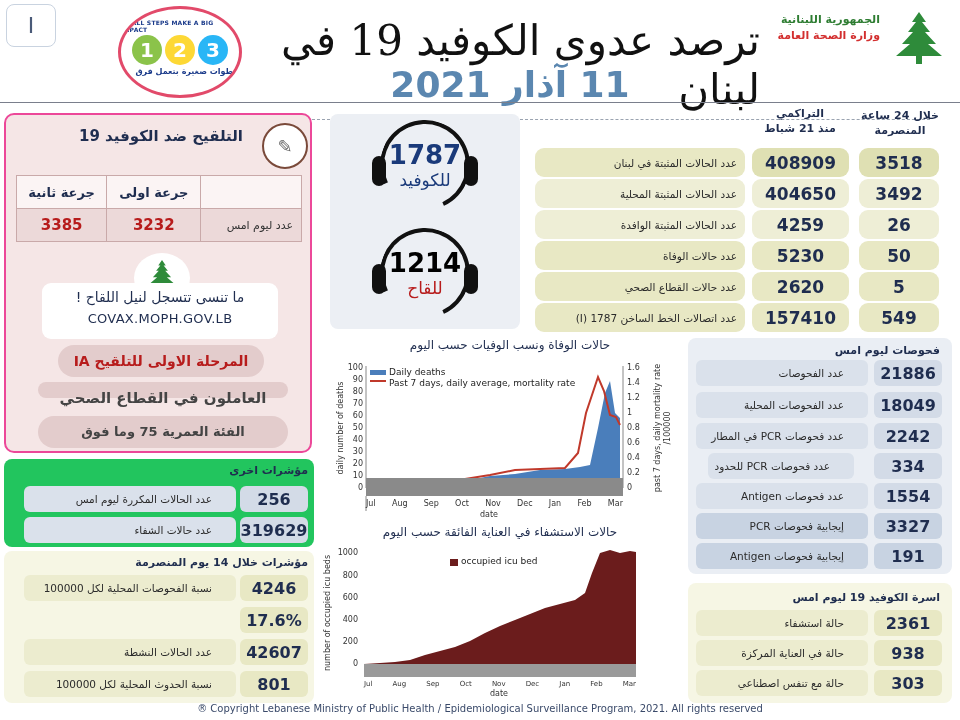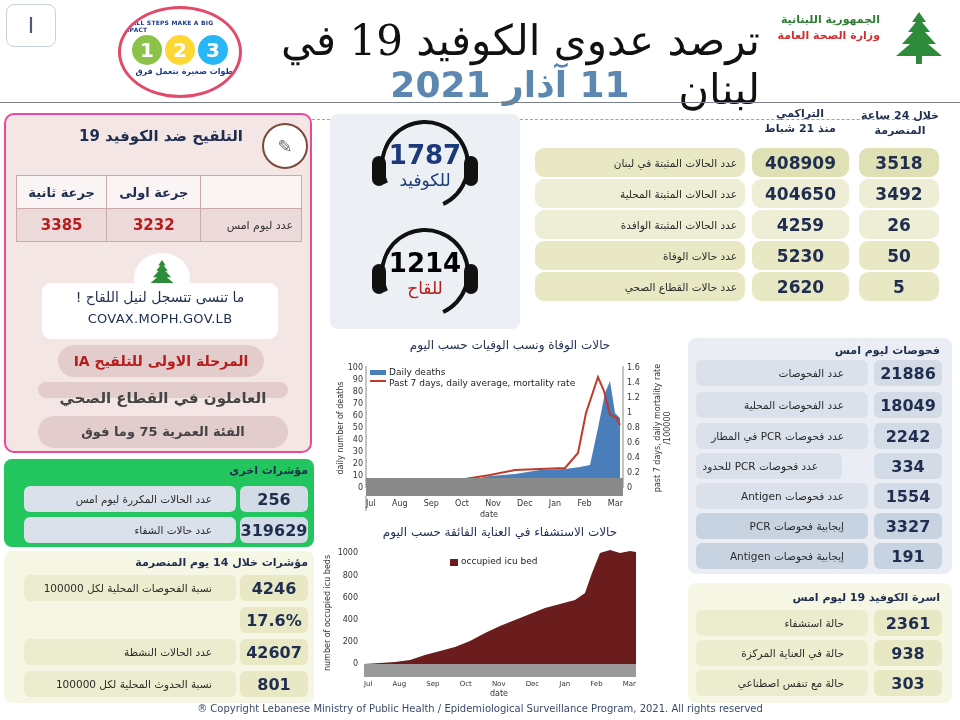--- a/index.html
+++ b/index.html
@@ -179,32 +179,37 @@
   <div style="position:relative;height:31px">
     <div class="abs srow lab rtl" style="left:0;width:210px">عدد حالات الوفاة</div>
     <div class="abs srow num" style="left:217px;width:97px">5230</div>
     <div class="abs srow num" style="left:324px;width:80px">50</div>
   </div>
   <div style="position:relative;height:31px">
     <div class="abs srow lab rtl" style="left:0;width:210px">عدد حالات القطاع الصحي</div>
     <div class="abs srow num" style="left:217px;width:97px">2620</div>
     <div class="abs srow num" style="left:324px;width:80px">5</div>
   </div>
+  <div style="position:relative;height:31px">
+    <div class="abs srow lab rtl" style="left:0;width:210px">عدد اتصالات الخط الساخن 1787 (I)</div>
+    <div class="abs srow num" style="left:217px;width:97px">157410</div>
+    <div class="abs srow num" style="left:324px;width:80px">549</div>
+  </div>
 </div>
 
 <div class="abs panel" style="left:688px;top:338px;width:264px;height:236px;background:#eaeef4">
   <div class="ph rtl" style="right:12px;top:6px">فحوصات ليوم امس</div>
   <div id="tests-rows"></div>
   <div class="ir lab rtl" style="left:8px;top:22px;width:172px;background:#dae1eb">عدد الفحوصات</div>
   <div class="ir num" style="left:186px;top:22px;width:68px;background:#d3dbe7">21886</div>
   <div class="ir lab rtl" style="left:8px;top:54px;width:172px;background:#dae1eb">عدد الفحوصات المحلية</div>
   <div class="ir num" style="left:186px;top:54px;width:68px;background:#d3dbe7">18049</div>
   <div class="ir lab rtl" style="left:8px;top:85px;width:172px;background:#dae1eb">عدد فحوصات PCR في المطار</div>
   <div class="ir num" style="left:186px;top:85px;width:68px;background:#d3dbe7">2242</div>
-  <div class="ir lab rtl" style="left:8px;top:115px;width:146px;background:#dae1eb">عدد فحوصات PCR للحدود</div>
+  <div class="ir lab rtl" style="left:20px;top:115px;width:146px;background:#dae1eb">عدد فحوصات PCR للحدود</div>
   <div class="ir num" style="left:186px;top:115px;width:68px;background:#d3dbe7">334</div>
   <div class="ir lab rtl" style="left:8px;top:145px;width:172px;background:#dae1eb">عدد فحوصات Antigen</div>
   <div class="ir num" style="left:186px;top:145px;width:68px;background:#d3dbe7">1554</div>
   <div class="ir lab rtl" style="left:8px;top:175px;width:172px;background:#c8d3e2">إيجابية فحوصات PCR</div>
   <div class="ir num" style="left:186px;top:175px;width:68px;background:#c8d3e2">3327</div>
   <div class="ir lab rtl" style="left:8px;top:205px;width:172px;background:#c8d3e2">إيجابية فحوصات Antigen</div>
   <div class="ir num" style="left:186px;top:205px;width:68px;background:#c8d3e2">191</div>
 </div>
 
 <div class="abs panel" style="left:688px;top:583px;width:264px;height:120px;background:#f6f6e4">

